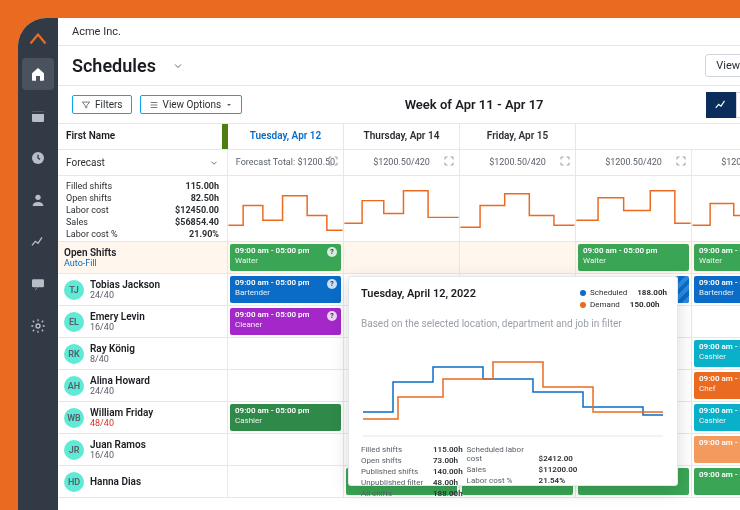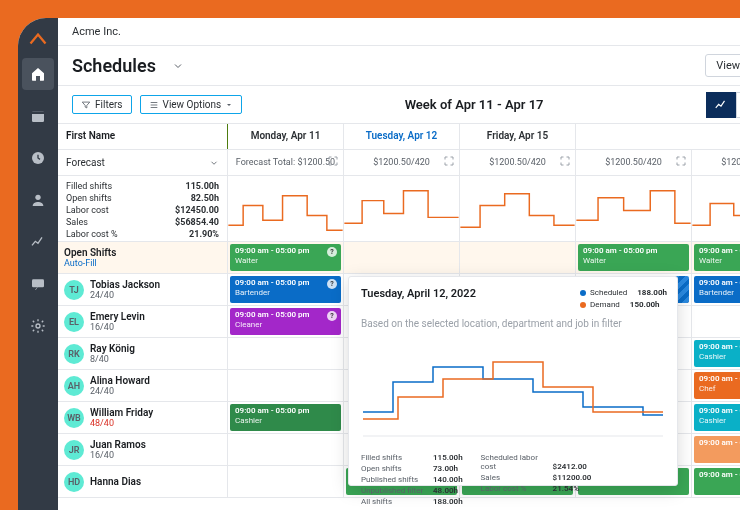--- a/index.html
+++ b/index.html
@@ -18,21 +18,21 @@
 .btn { border: 1px solid #d0d5dd; background: #fff; padding: 4px 10px; font-size: 11px; border-radius: 3px; color: #2b2f33; display: inline-flex; align-items: center; gap: 5px; cursor: pointer; }
 .toolbar { height: 38px; border-bottom: 1px solid #e5e7eb; display: flex; align-items: center; padding: 0 14px; gap: 8px; }
 .tool-btn { border: 1px solid #0ea5e9; background: #fff; padding: 3px 8px; font-size: 10px; border-radius: 2px; color: #2b2f33; display: inline-flex; align-items: center; gap: 4px; cursor: pointer; }
 .week-title { font-size: 13px; font-weight: 600; color: #1a1d21; flex: 1; text-align: center; }
 .vt { display: flex; gap: 0; }
 .vt-btn { width: 30px; height: 26px; border: 1px solid #d0d5dd; display: flex; align-items: center; justify-content: center; cursor: pointer; background:#fff; }
 .vt-btn.on { background: #0b2d5b; border-color: #0b2d5b; color: #fff; }
 .vt-btn svg { width: 14px; height: 14px; }
 .grid { position: relative; }
 .dayhdr { height: 26px; border-bottom: 1px solid #e5e7eb; display: flex; }
-.col-first { width: 170px; flex: none; border-right: 1px solid #4d7c0f; padding: 6px 8px; font-size: 10px; font-weight: 600; color: #1a1d21; }
+.col-first { width: 170px; flex: none; border-right: 6px solid #4d7c0f; padding: 6px 8px; font-size: 10px; font-weight: 600; color: #1a1d21; }
 .col-d { width: 116px; flex: none; border-right: 1px solid #e5e7eb; text-align: center; font-size: 10px; font-weight: 600; color: #2b2f33; padding-top: 6px; }
 .col-d.today { color: #0a6cc7; }
 .forecastrow { height: 26px; border-bottom: 1px solid #e5e7eb; display: flex; }
 .col-first-fc { width: 170px; flex: none; border-right: 1px solid #e5e7eb; padding: 6px 8px; font-size: 10px; color: #2b2f33; display:flex; justify-content:space-between; align-items:center;}
 .fc-cell { width: 116px; flex: none; border-right: 1px solid #e5e7eb; text-align: center; font-size: 9px; color: #5a6068; padding-top: 7px; position: relative; }
 .expand-ic { position: absolute; right: 4px; top: 5px; width: 12px; height: 12px; color: #9aa0a8; }
 .chartrow { height: 66px; border-bottom: 1px solid #e5e7eb; display: flex; }
 .stats { width: 170px; flex: none; border-right: 1px solid #e5e7eb; padding: 4px 8px; font-size: 9px; color: #2b2f33; }
 .stats div { display: flex; justify-content: space-between; line-height: 12px; }
 .chartcell { width: 116px; flex: none; border-right: 1px solid #e5e7eb; position: relative; }
@@ -60,21 +60,21 @@
 .c-orange-l { background: #f39b5e; }
 .c-green-d { background: #2f8a4a; }
 .striped { background: repeating-linear-gradient(135deg, #0a6cc7, #0a6cc7 4px, #2b8ae0 4px, #2b8ae0 8px); }
 .popover { position: absolute; left: 290px; top: 258px; width: 330px; height: 210px; background: #fff; border: 1px solid #e5e7eb; border-radius: 3px; box-shadow: 0 4px 18px rgba(0,0,0,0.15); padding: 10px 12px; z-index: 50; }
 .pop-title { font-size: 11px; font-weight: 600; color: #1a1d21; }
 .pop-sub { font-size: 10px; color: #9aa0a8; margin-top: 18px; }
 .pop-legend { position: absolute; right: 10px; top: 10px; font-size: 8px; color: #2b2f33; }
 .pop-legend div { display: flex; align-items: center; gap: 4px; line-height: 12px; text-align: right; }
 .dot { width: 6px; height: 6px; border-radius: 50%; }
 .pop-chart { width: 100%; height: 100px; margin-top: 8px; }
-.pop-stats { display: flex; gap: 18px; margin-top: 12px; font-size: 8px; color: #2b2f33; }
+.pop-stats { display: flex; gap: 4px; margin-top: 4px; font-size: 8px; color: #2b2f33; }
 .pop-stats .colA, .pop-stats .colB { display: flex; flex-direction: column; gap: 2px; }
 .pop-stats div > span { display: inline-block; }
 .pop-stats .k { width: 72px; color: #5a6068; }
 .pop-stats .v { font-weight: 600; }
 </style>
 </head>
 <body>
 
 <div class="tablet">
 
@@ -168,22 +168,22 @@
             </svg>
           </div>
         <div class="vt-btn"></div>
       </div>
     </div>
 
     <div class="grid">
 
       <div class="dayhdr">
         <div class="col-first">First Name</div>
-        <div class="col-d">Monday, Apr 11</div>
         <div class="col-d today">Tuesday, Apr 12</div>
+        <div class="col-d">Thursday, Apr 14</div>
         <div class="col-d">Friday, Apr 15</div>
       </div>
 
       <div class="forecastrow">
         <div class="col-first-fc">
           <span>Forecast</span>
           <svg width="10" height="10" viewBox="0 0 24 24" fill="none" stroke="#5a6068" stroke-width="2">
               <path d="M6 9l6 6 6-6"></path>
             </svg>
         </div>

